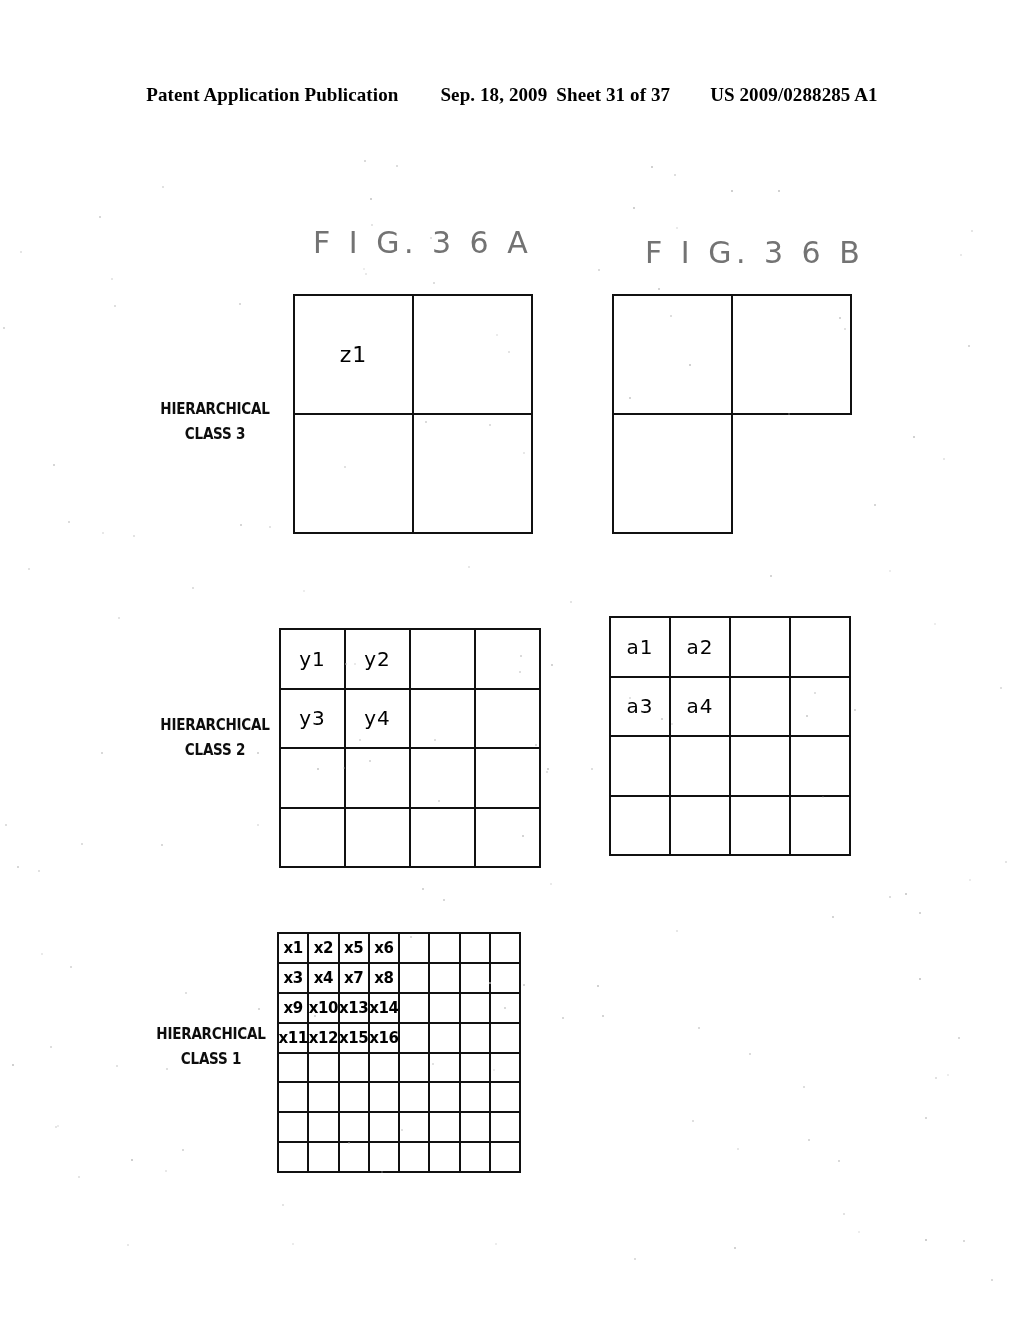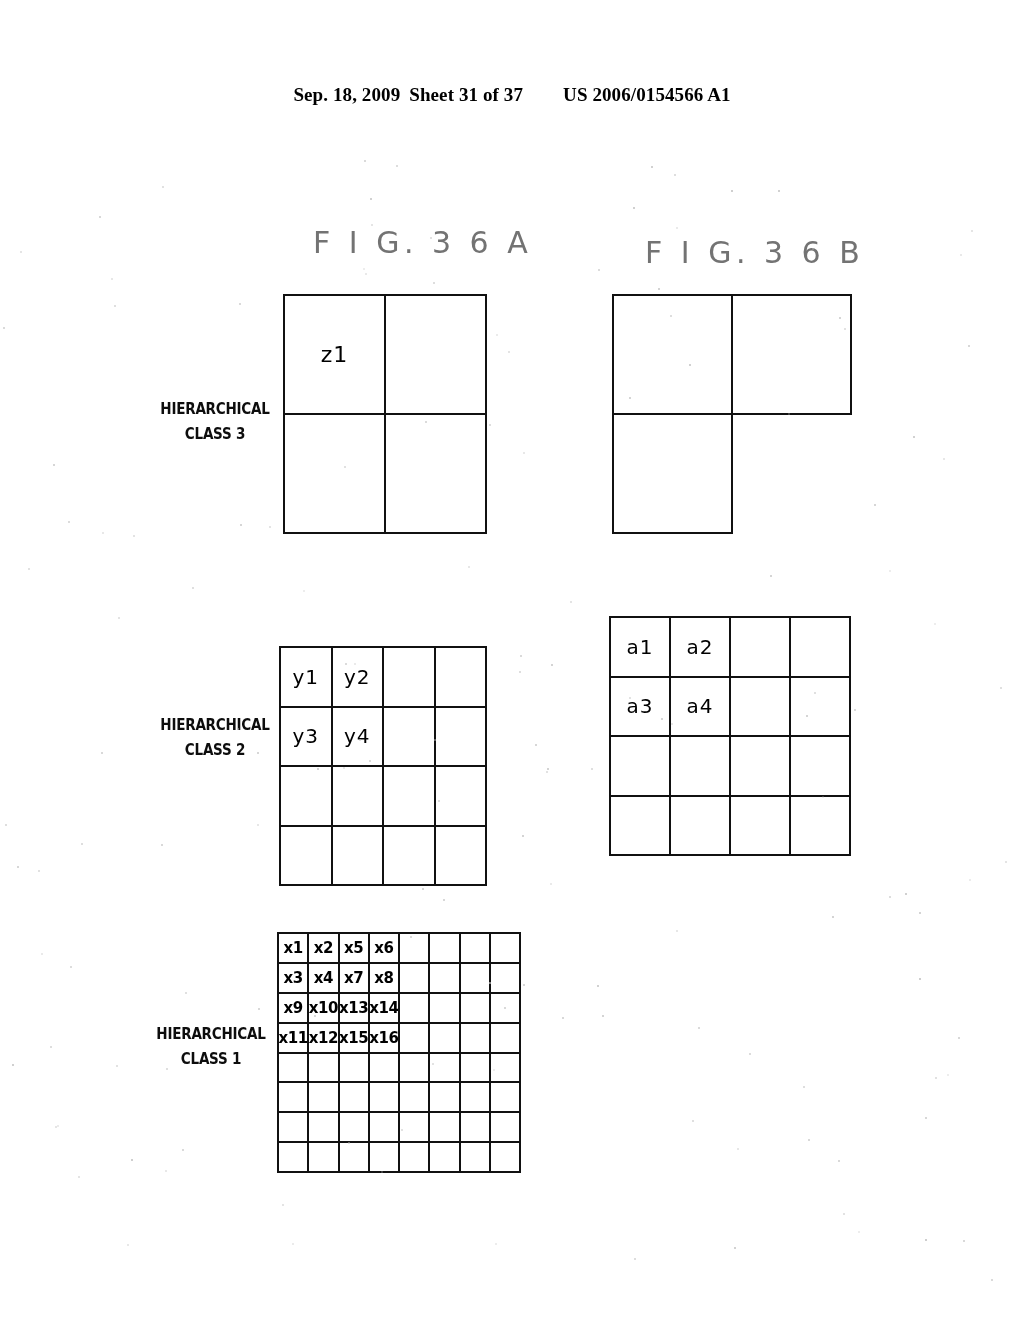--- a/index.html
+++ b/index.html
@@ -90,33 +90,33 @@
 
   
   .grid-c3 {
     grid-template-columns: repeat(2, 1fr);
     grid-template-rows: repeat(2, 1fr);
   }
   .grid-c3 .cell {
     font-size: 22px;
     letter-spacing: 1px;
   }
-  #grid-a-class3 { left: 283px; top: 294px; width: 204px; height: 240px; }
+  #grid-a-class3 { left: 293px; top: 294px; width: 240px; height: 240px; }
   #grid-b-class3 { left: 612px; top: 294px; width: 240px; height: 240px; }
 
   
   .grid-c2 {
     grid-template-columns: repeat(4, 1fr);
     grid-template-rows: repeat(4, 1fr);
   }
   .grid-c2 .cell {
     font-size: 20px;
     letter-spacing: 1px;
   }
-  #grid-a-class2 { left: 279px; top: 646px; width: 208px; height: 240px; }
+  #grid-a-class2 { left: 279px; top: 628px; width: 262px; height: 240px; }
   #grid-b-class2 { left: 609px; top: 616px; width: 242px; height: 240px; }
 
   
   .grid-c1 {
     grid-template-columns: repeat(8, 1fr);
     grid-template-rows: repeat(8, 1fr);
     border-top-width: 2.2px;
     border-left-width: 2.2px;
   }
   .grid-c1 .cell {
@@ -139,23 +139,24 @@
     position: absolute;
     width: 2px;
     height: 2px;
     background: #b9b9b9;
   }
 </style>
 </head>
 <body>
 
 <div id="page-header">
+  <span class="hdr-pub">Patent Application Publication</span>
   <span class="hdr-date">Sep. 18, 2009</span>
   <span class="hdr-sheet">Sheet 31 of 37</span>
-  <span class="hdr-patno">US 2006/0154566 A1</span>
+  <span class="hdr-patno">US 2009/0288285 A1</span>
 </div>
 
 <div class="fig-title" id="fig-title-a">F I G.  3 6 A</div>
 <div class="fig-title" id="fig-title-b">F I G.  3 6 B</div>
 
 <div class="row-label" id="label-class3">
   <div>HIERARCHICAL</div>
   <div>CLASS 3</div>
 </div>
 <div class="row-label" id="label-class2">

